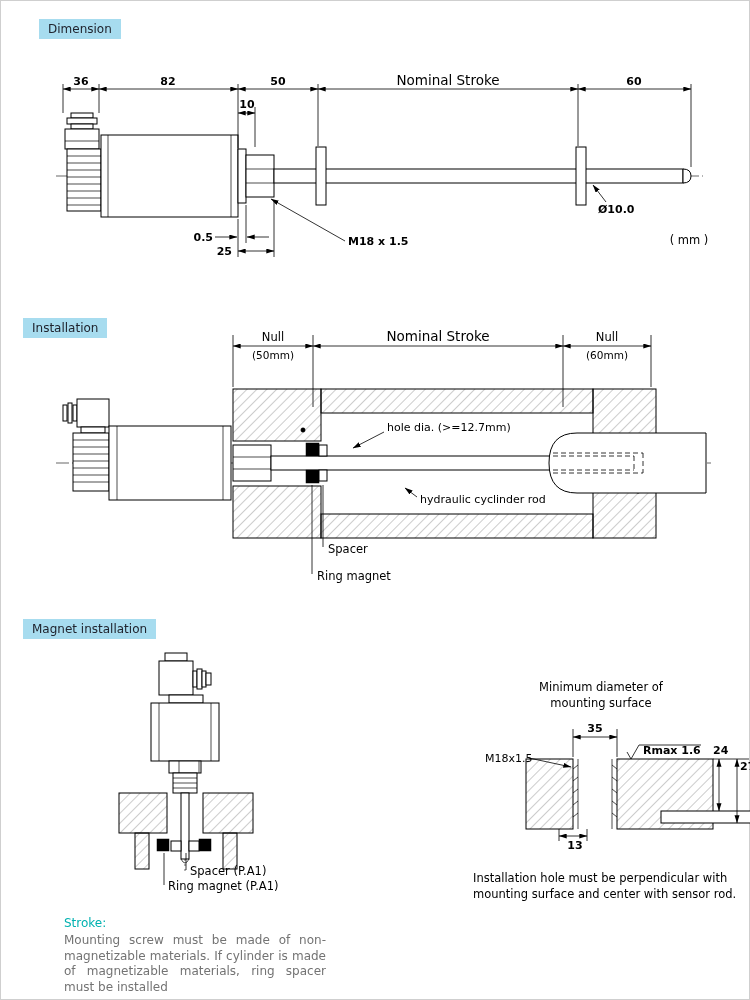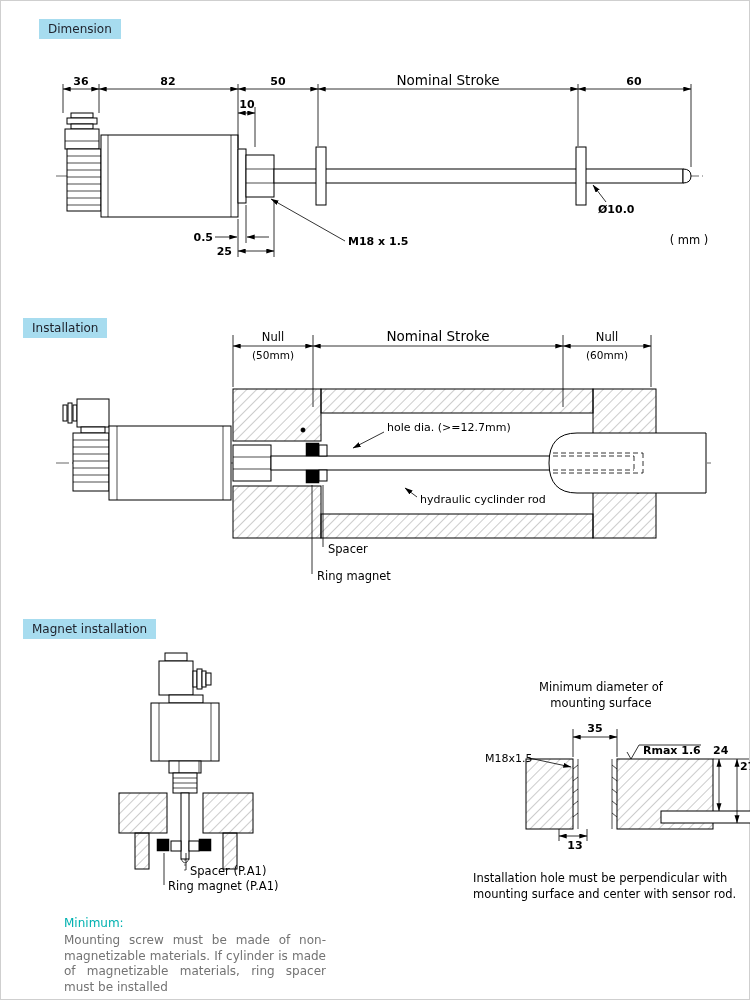--- a/index.html
+++ b/index.html
@@ -284,21 +284,21 @@
 
     <g>
       <line class="dim" x1="185" y1="852" x2="185" y2="869"></line>
       <text class="t12" x="189" y="874">Spacer (P.A1)</text>
       <line class="dim" x1="163" y1="852" x2="163" y2="884"></line>
       <text class="t12" x="167" y="889">Ring magnet (P.A1)</text>
     </g>
   </svg>
 
   <div class="remarks">
-    <div class="remarks-title">Minimum:</div>
+    <div class="remarks-title">Stroke:</div>
     <div class="remarks-body">Mounting screw must be made of non-magnetizable materials. If cylinder is made of magnetizable materials, ring spacer must be installed</div>
   </div>
 
   <svg class="draw" style="left:370px; top:645px;" width="380" height="260" viewBox="370 645 380 260">
 
     <text class="t12" x="600" y="690" text-anchor="middle">Minimum diameter of</text>
     <text class="t12" x="600" y="706" text-anchor="middle">mounting surface</text>
 
     <g>
       <rect class="ht" x="525" y="758" width="47" height="70"></rect>

